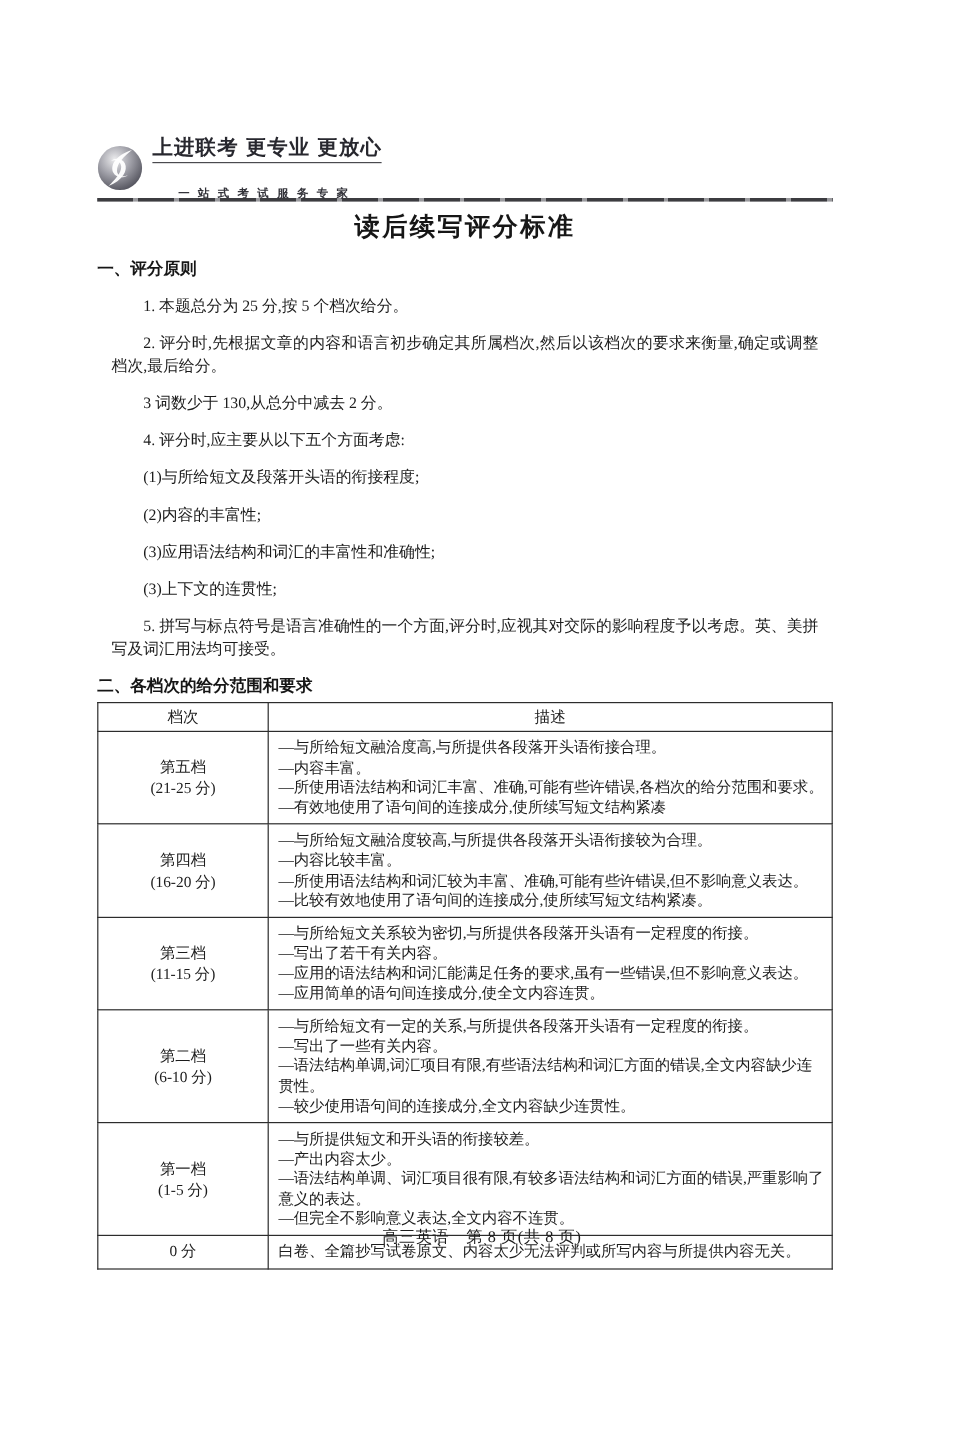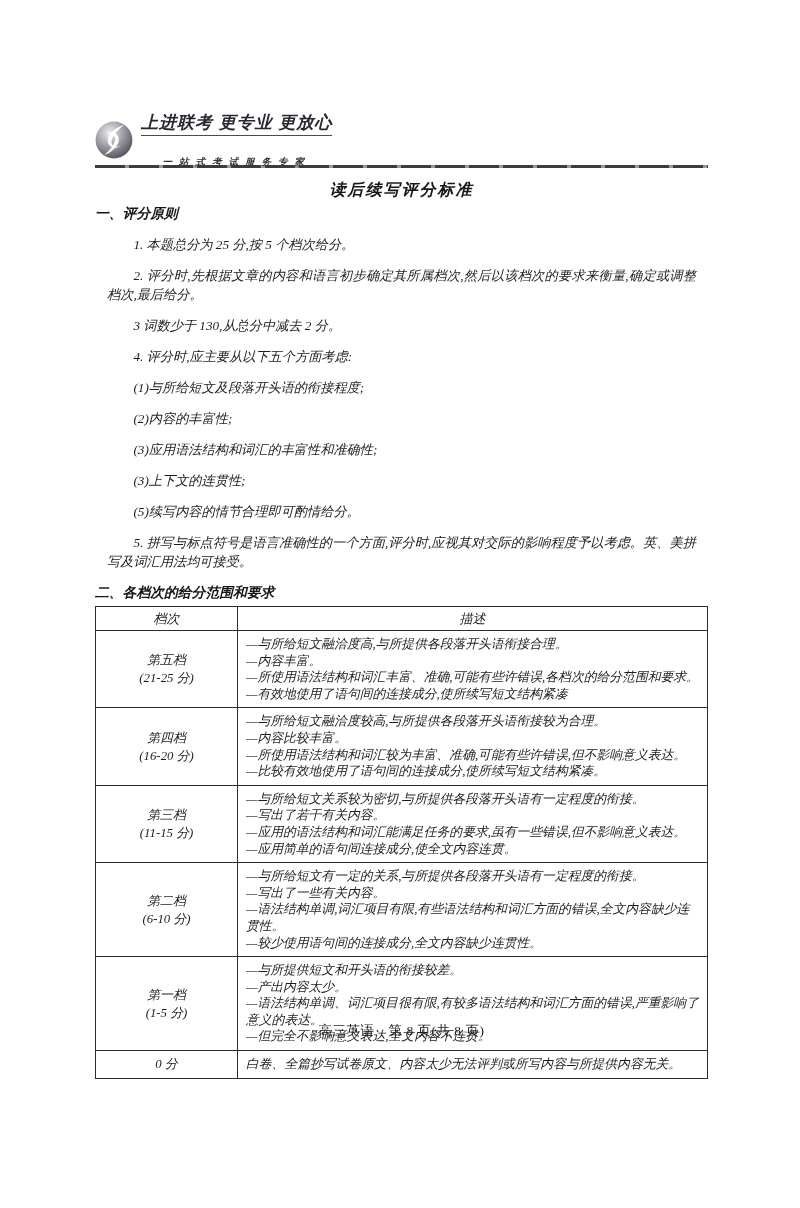--- a/index.html
+++ b/index.html
@@ -4,21 +4,21 @@
 <style>
   html,body{margin:0;padding:0;background:#ffffff;}
   .page{
     position:relative;
     width:800px;height:1208px;
     background:#fff;
     color:#1c1c1c;
     font-family:"Liberation Serif","DejaVu Serif",serif;
     overflow:hidden;
   }
-  .content{position:absolute;left:95px;top:0;width:613px;font-style:italic;}
+  .content{position:absolute;left:81px;top:0;width:613px;}
 
   
   .brand{display:flex;align-items:center;gap:8px;margin-top:118px;height:44px;}
   .logo{width:38px;height:38px;flex:0 0 auto;}
   .brand-text{display:flex;flex-direction:column;align-items:flex-start;}
   .brand-title{
     font-family:"Liberation Sans","DejaVu Sans",sans-serif;
     font-weight:900;font-size:17px;letter-spacing:1px;color:#27272e;line-height:20px;
   }
   .brand-slogan{
@@ -29,25 +29,25 @@
   }
   .header-rule{
     margin-top:3px;height:3px;
     background:repeating-linear-gradient(90deg,#3c3c40 0px,#3c3c40 30px,#9a9a9e 30px,#9a9a9e 34px);
   }
 
   
   .doc-title{
     margin:10px 0 2px 0;text-align:center;
     font-family:"Liberation Sans","DejaVu Sans",sans-serif;
-    font-weight:700;font-size:16px;letter-spacing:2px;color:#161616;line-height:24px;
+    font-weight:700;font-size:21px;letter-spacing:2px;color:#161616;line-height:24px;
   }
   .sec-heading{
     font-family:"Liberation Sans","DejaVu Sans",sans-serif;
-    font-weight:700;font-size:13.8px;color:#161616;line-height:19px;margin:2px 0 1px 0;
+    font-weight:700;font-size:13.8px;color:#161616;line-height:19px;margin:12px 0 1px 0;
   }
   .pr-item{
     margin:12px;font-size:13.2px;line-height:19px;text-indent:2em;text-align:justify;color:#1c1c1c;
   }
 
   
   table.grading{
     width:613px;border-collapse:collapse;margin-top:4px;
     font-size:12.8px;color:#1c1c1c;table-layout:fixed;
   }
@@ -99,21 +99,20 @@
     <div class="sec-heading">一、评分原则</div>
     <div id="principles">
         <p class="pr-item">1. 本题总分为 25 分,按 5 个档次给分。</p>
         <p class="pr-item">2. 评分时,先根据文章的内容和语言初步确定其所属档次,然后以该档次的要求来衡量,确定或调整档次,最后给分。</p>
         <p class="pr-item">3 词数少于 130,从总分中减去 2 分。</p>
         <p class="pr-item">4. 评分时,应主要从以下五个方面考虑:</p>
         <p class="pr-item">(1)与所给短文及段落开头语的衔接程度;</p>
         <p class="pr-item">(2)内容的丰富性;</p>
         <p class="pr-item">(3)应用语法结构和词汇的丰富性和准确性;</p>
         <p class="pr-item">(3)上下文的连贯性;</p>
-        <p class="pr-item">(5)续写内容的情节合理即可酌情给分。</p>
         <p class="pr-item">5. 拼写与标点符号是语言准确性的一个方面,评分时,应视其对交际的影响程度予以考虑。英、美拼写及词汇用法均可接受。</p>
       </div>
 
     <div class="sec-heading">二、各档次的给分范围和要求</div>
 
     <table class="grading">
       <colgroup>
           <col class="c-level">
           <col class="c-desc">
         </colgroup>

